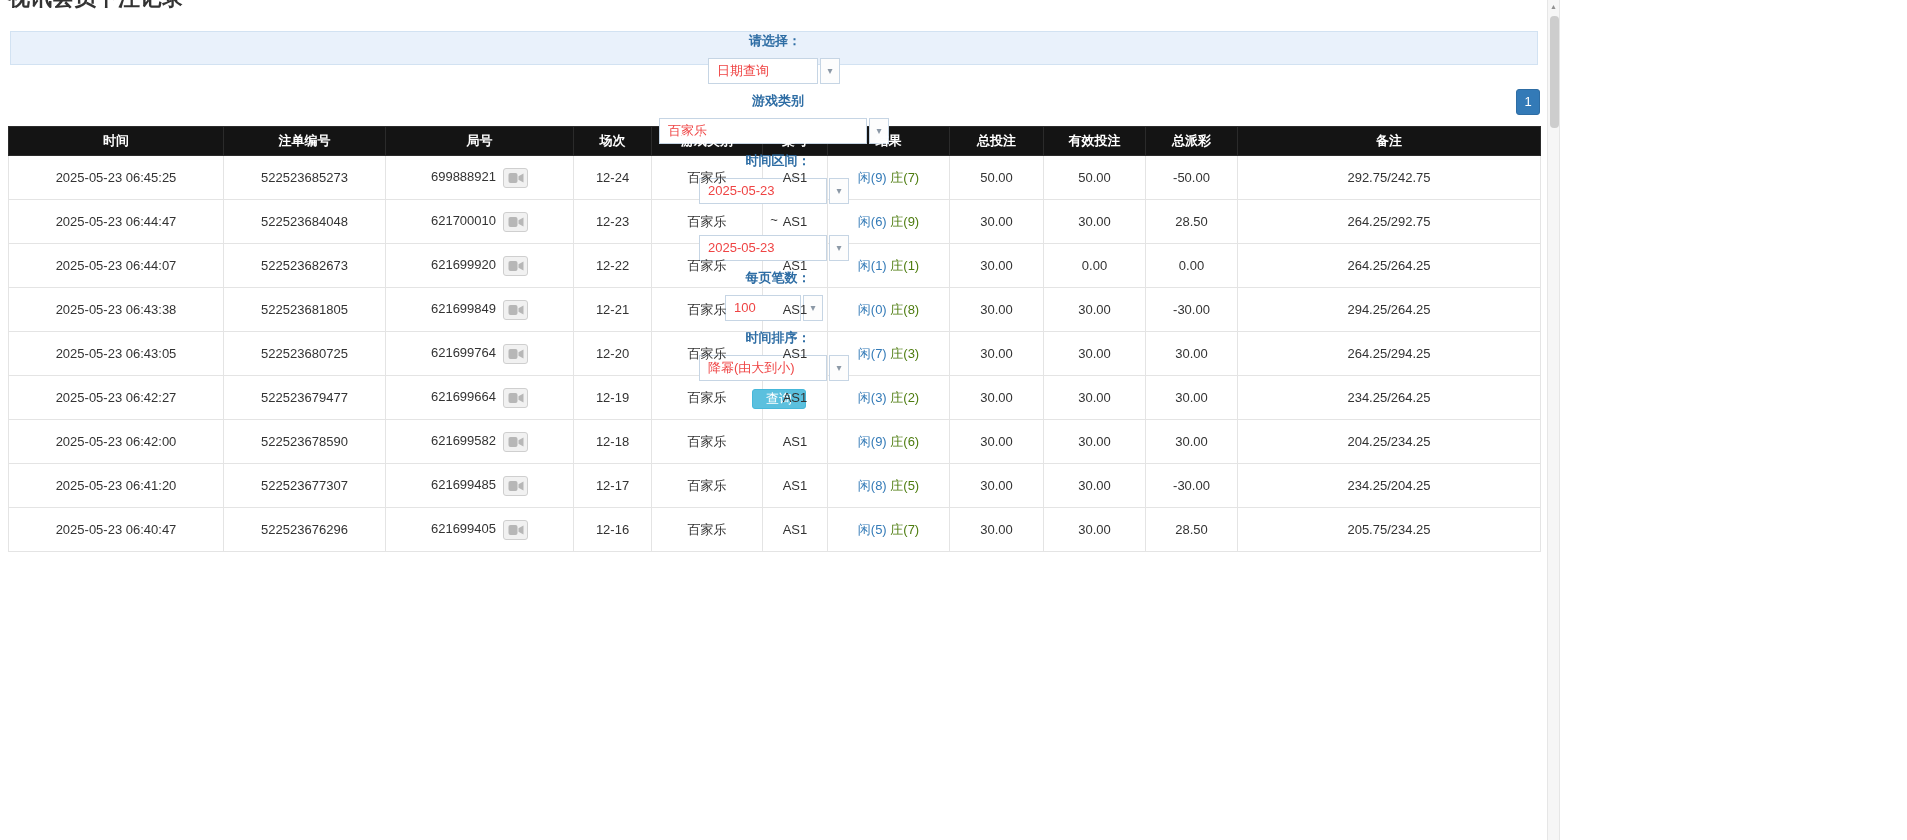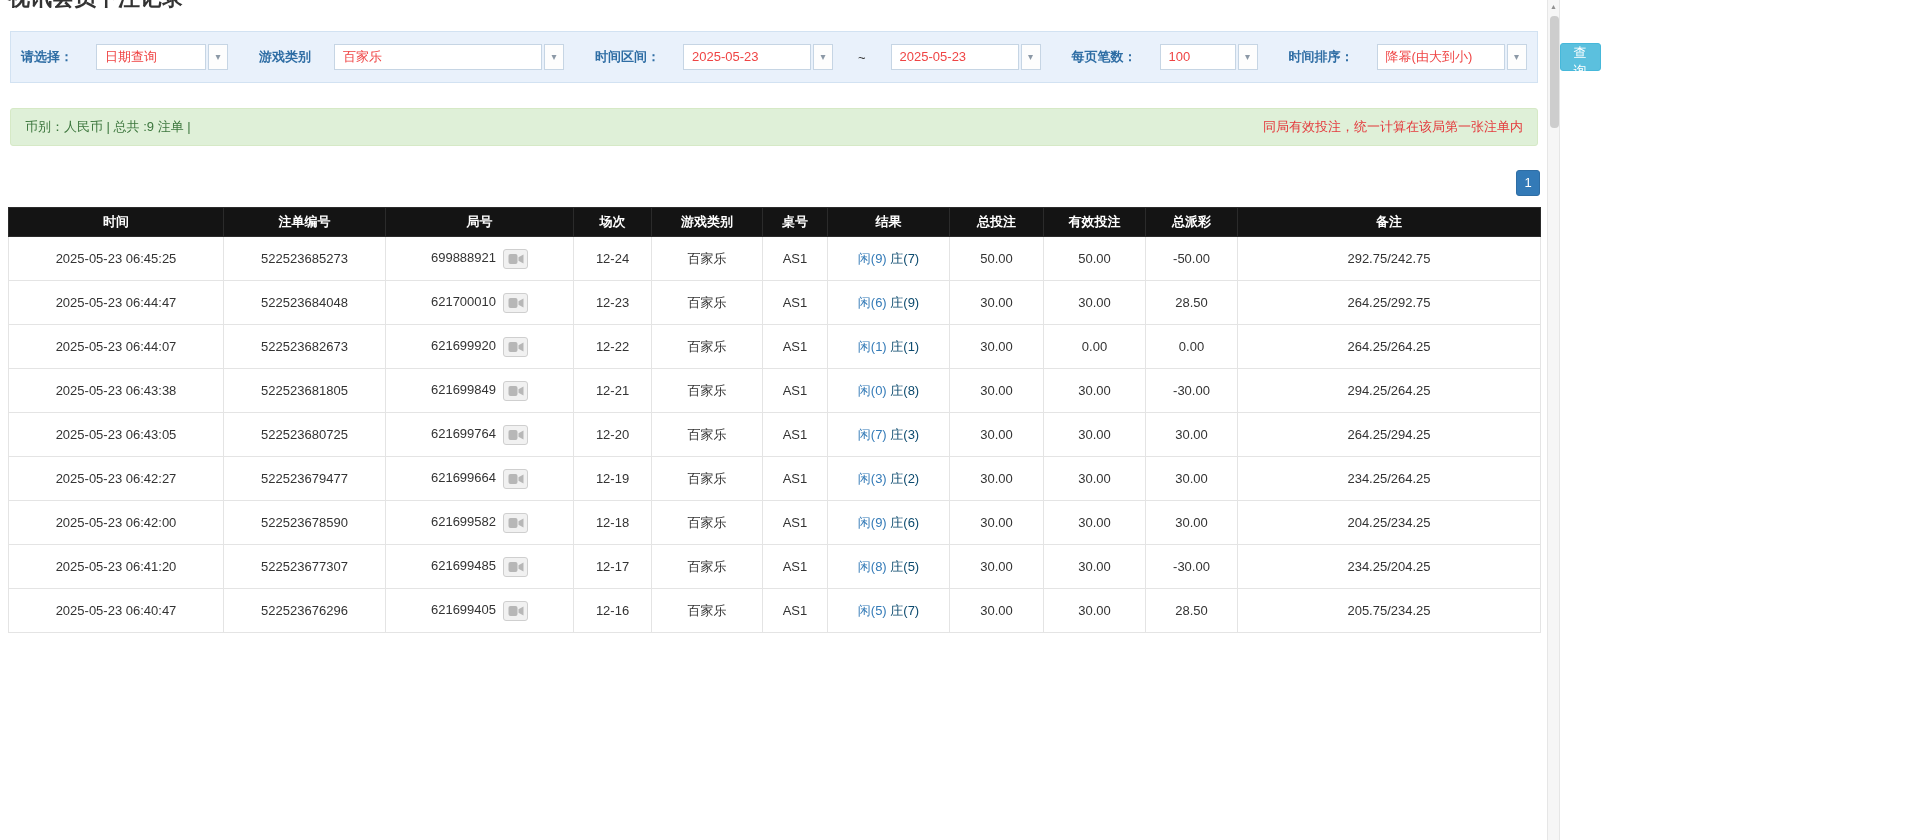--- a/index.html
+++ b/index.html
@@ -18,24 +18,25 @@
     line-height: 26px;
     margin: -15px 0 0 8px;
     white-space: nowrap;
   }
 
   
   .filter-bar {
     margin: 20px 10px 0 10px;
     background: #e9f1fb;
     border: 1px solid #d2e2f2;
-    height: 52px;
+    height: 34px;
     display: flex; align-items: center;
     padding: 0 8px;
-    gap: 23px;
+    gap: 8px;
+    flex-direction: column;
   }
   .flabel { color: #2e6da4; font-weight: bold; white-space: nowrap; margin-left: 8px; }
   .flabel:first-child { margin-left: 2px; }
   .combo { display: inline-flex; align-items: stretch; }
   .combo-text {
     background: #fff; border: 1px solid #c6d5e4;
     height: 26px; line-height: 24px; padding: 0 8px;
     color: #ef4444; white-space: nowrap; overflow: hidden;
   }
   .combo-btn {
@@ -91,21 +92,21 @@
     overflow: hidden; white-space: nowrap;
   }
   .data-table tfoot td {
     background: #9b9b9b; color: #fff;
     height: 30px; text-align: center; font-size: 13px;
     border: 2px solid #fff;
   }
   .link-blue { color: #337ab7; cursor: pointer; }
   .neg { color: #e4393c; }
   .res-player { color: #337ab7; }
-  .res-banker { color: #0c4a6e; }
+  .res-banker { color: #4d7c0f; }
   .video-btn {
     display: inline-flex; align-items: center; justify-content: center;
     width: 25px; height: 20px; margin-left: 7px; vertical-align: middle;
     background: #f1f1f1; border: 1px solid #cfcfcf; border-radius: 3px;
     cursor: pointer;
   }
 
   
   .scrollbar {
     position: absolute; left: 1547px; top: 0;
@@ -161,24 +162,20 @@
 
     <span class="flabel">时间排序：</span>
     <span class="combo">
       <span class="combo-text w-sort">降幂(由大到小)</span>
       <span class="combo-btn">▾</span>
     </span>
 
     <button class="btn-query">查询</button>
   </div>
 
-  <div class="alert">
-    <span class="alert-left">币别：人民币 | 总共 :9 注单 |</span>
-    <span class="alert-right">同局有效投注，统一计算在该局第一张注单内</span>
-  </div>
 
   <div class="pager">
     <span class="page-btn">1</span>
   </div>
 
   <table class="data-table">
     <colgroup>
       <col style="width:215px">
         <col style="width:162px">
         <col style="width:188px">

